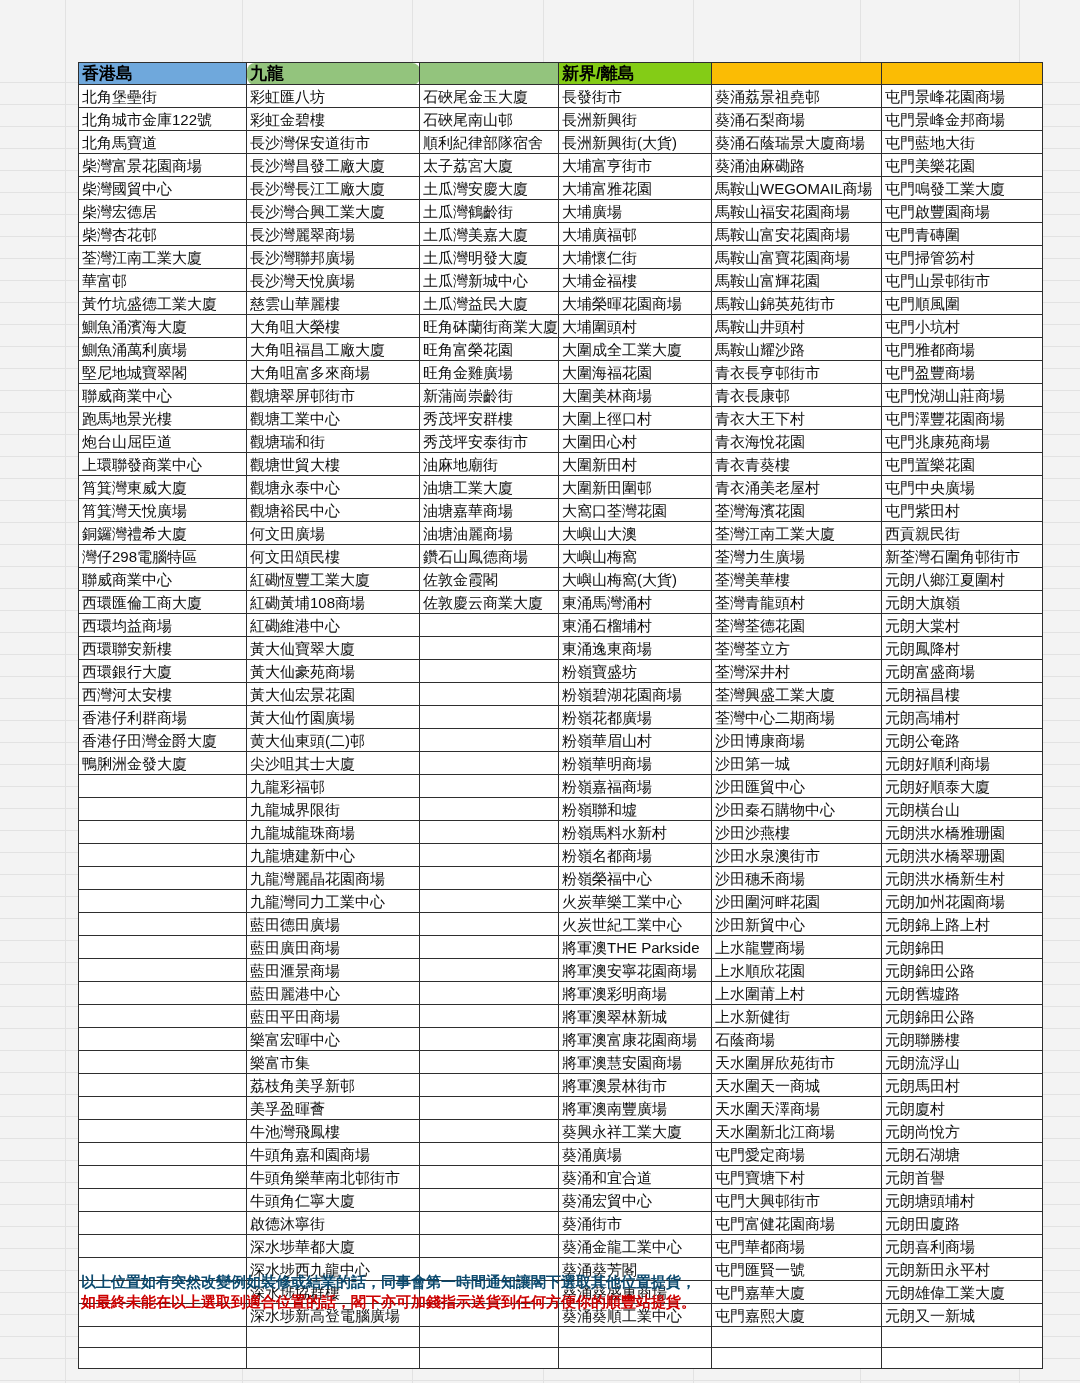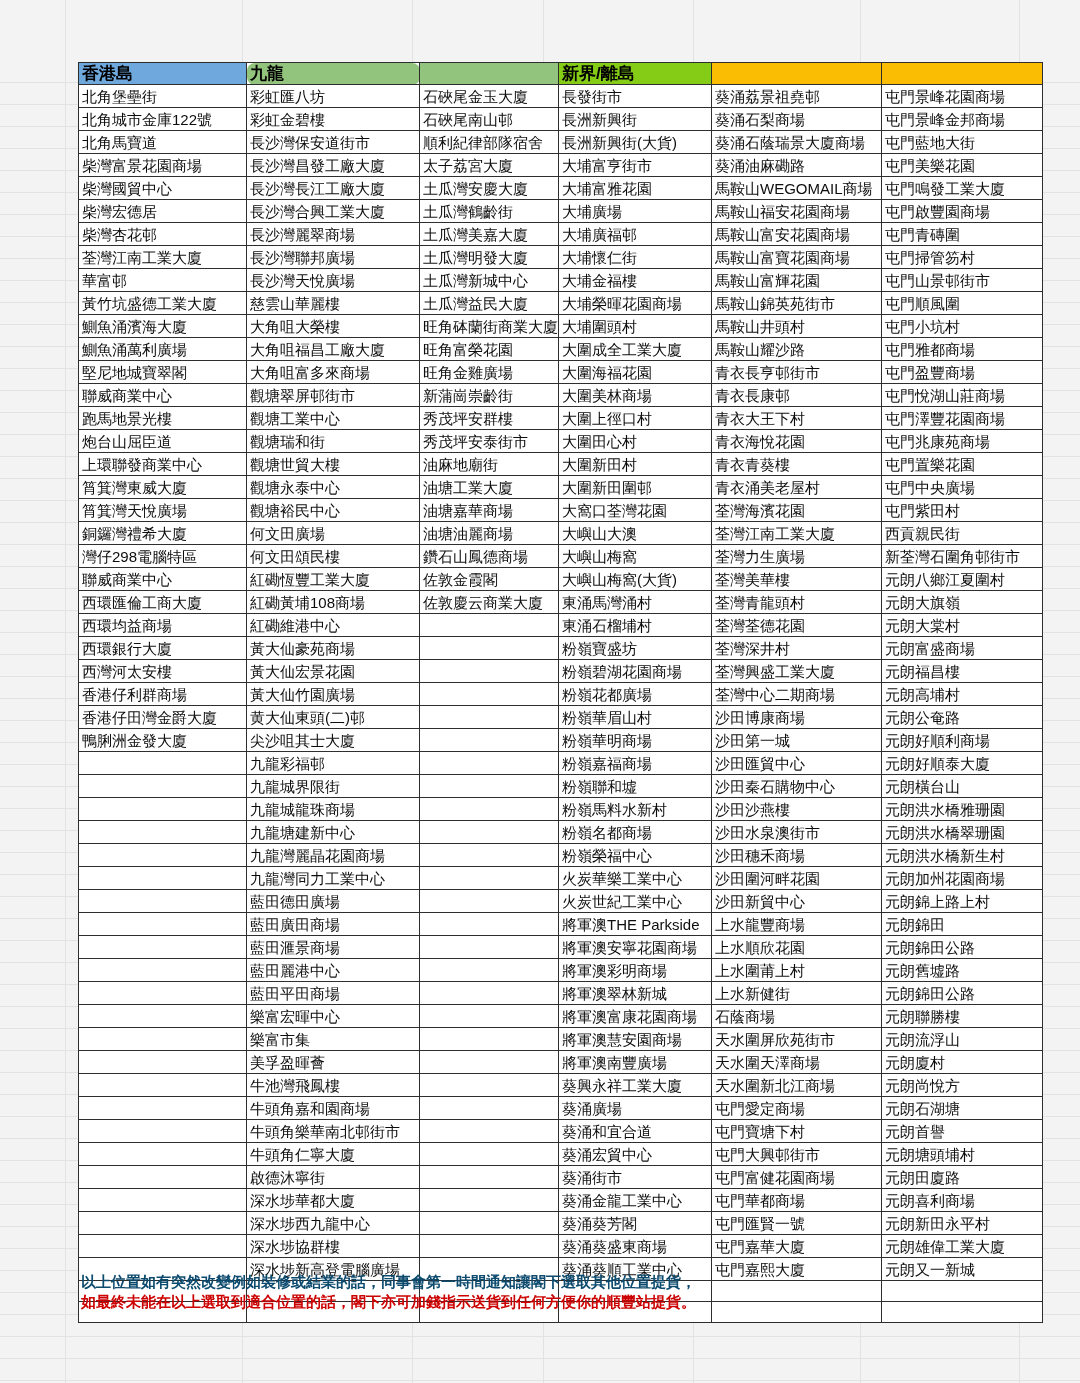--- a/index.html
+++ b/index.html
@@ -247,20 +247,28 @@
       </tr>
       <tr>
         <td class="c0">西環均益商場</td>
         <td class="c1">紅磡維港中心</td>
         <td class="c2"></td>
         <td class="c3">東涌石榴埔村</td>
         <td class="c4">荃灣荃德花園</td>
         <td class="c5">元朗大棠村</td>
       </tr>
       <tr>
+        <td class="c0">西環聯安新樓</td>
+        <td class="c1">黃大仙寶翠大廈</td>
+        <td class="c2"></td>
+        <td class="c3">東涌逸東商場</td>
+        <td class="c4">荃灣荃立方</td>
+        <td class="c5">元朗鳳降村</td>
+      </tr>
+      <tr>
         <td class="c0">西環銀行大廈</td>
         <td class="c1">黃大仙豪苑商場</td>
         <td class="c2"></td>
         <td class="c3">粉嶺寶盛坊</td>
         <td class="c4">荃灣深井村</td>
         <td class="c5">元朗富盛商場</td>
       </tr>
       <tr>
         <td class="c0">西灣河太安樓</td>
         <td class="c1">黃大仙宏景花園</td>
@@ -389,20 +397,28 @@
         <td class="c4">石蔭商場</td>
         <td class="c5">元朗聯勝樓</td>
       </tr>
       <tr>
         <td class="c0"></td>
         <td class="c1">樂富市集</td>
         <td class="c2"></td>
         <td class="c3">將軍澳慧安園商場</td>
         <td class="c4">天水圍屏欣苑街市</td>
         <td class="c5">元朗流浮山</td>
+      </tr>
+      <tr>
+        <td class="c0"></td>
+        <td class="c1">荔枝角美孚新邨</td>
+        <td class="c2"></td>
+        <td class="c3">將軍澳景林街市</td>
+        <td class="c4">天水圍天一商城</td>
+        <td class="c5">元朗馬田村</td>
       </tr>
       <tr>
         <td class="c0"></td>
         <td class="c1">美孚盈暉薈</td>
         <td class="c2"></td>
         <td class="c3">將軍澳南豐廣場</td>
         <td class="c4">天水圍天澤商場</td>
         <td class="c5">元朗廈村</td>
       </tr>
       <tr>

